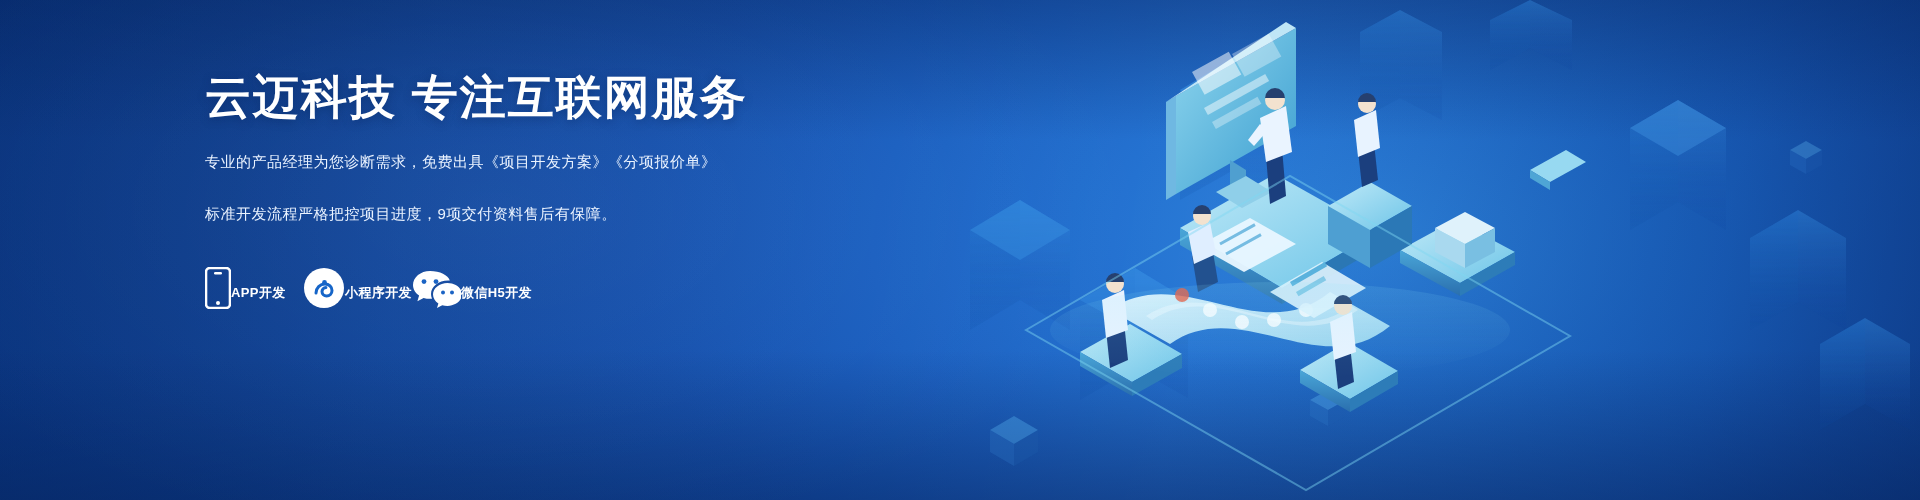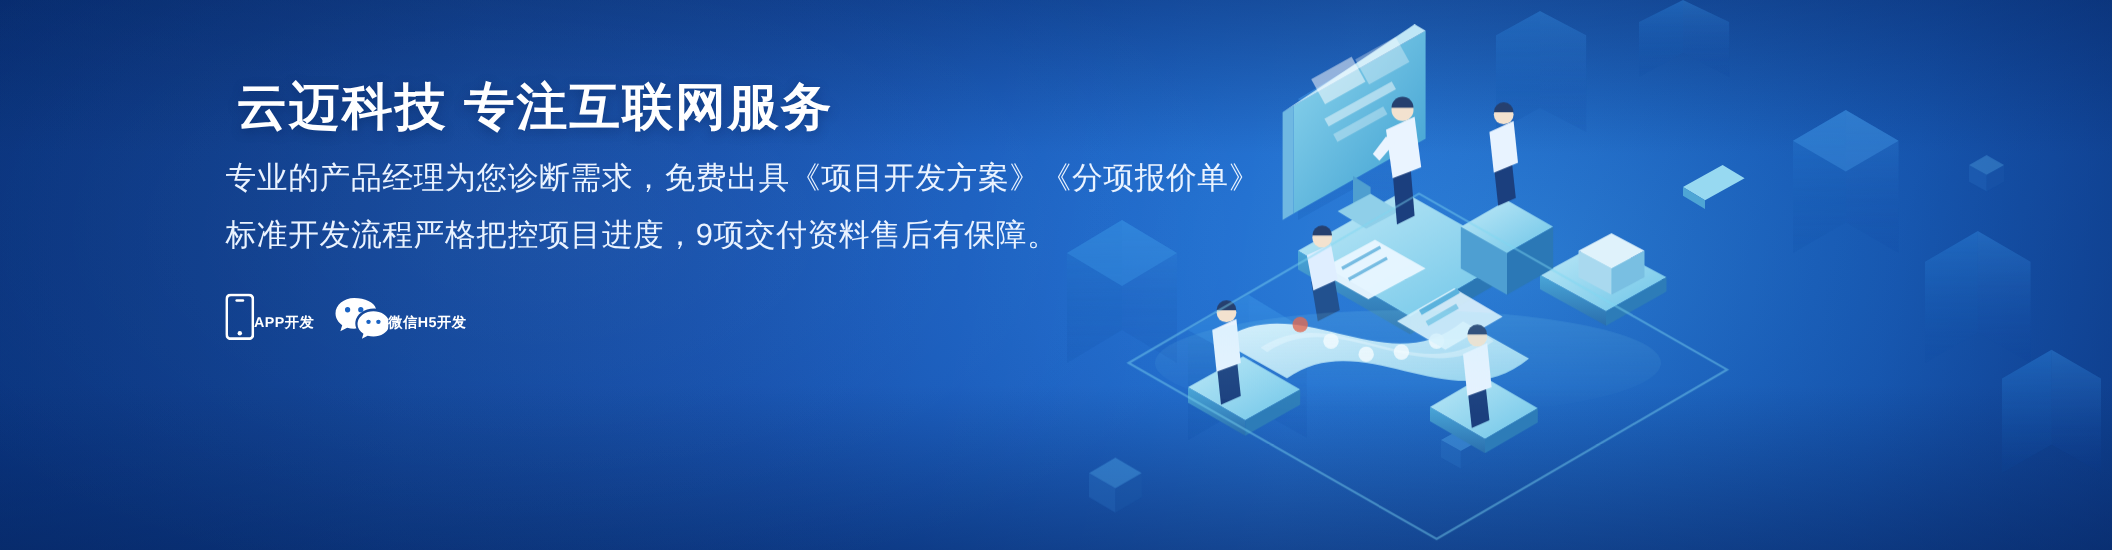--- a/index.html
+++ b/index.html
@@ -42,25 +42,25 @@
     width: 720px;
     z-index: 6;
   }
   .headline {
     font-size: 46px;
     line-height: 1.1;
     font-weight: bold;
     color: #ffffff;
     letter-spacing: 2px;
     white-space: nowrap;
-    margin: 0 0 22px 10px;
+    margin: 0 0 22px 0;
     text-shadow: 0 2px 10px rgba(3,28,78,0.35);
   }
   .sub {
-    font-size: 28px;
+    font-size: 15px;
     line-height: 34px;
     color: #eaf3ff;
     letter-spacing: 0.5px;
     white-space: nowrap;
     margin: 0;
   }
   .sub-2 { margin-top: 18px; }
 
   
   .services {
@@ -333,20 +333,30 @@
         <span class="glyph">
           <svg width="26" height="42" viewBox="0 0 26 42">
             <rect x="1" y="1" width="24" height="40" rx="4" ry="4" fill="none" stroke="#ffffff" stroke-width="2.6"></rect>
             <rect x="9" y="5" width="8" height="2.4" rx="1.2" fill="#ffffff"></rect>
             <circle cx="13" cy="36" r="2" fill="#ffffff"></circle>
           </svg>
         </span>
         <span class="caption">APP开发</span>
       </div>
 
+      <div class="service">
+        <span class="glyph">
+          <svg width="42" height="42" viewBox="0 0 42 42">
+            <circle cx="21" cy="21" r="20" fill="#ffffff"></circle>
+            <path d="M13 26 c0 -5 4 -9 9 -9 c4 0 7 3 7 6.5 c0 3 -2.4 5.5 -5.4 5.5 c-2.6 0 -4.6 -2 -4.6 -4.5 c0 -2.2 1.7 -4 3.9 -4" fill="none" stroke="#1665c8" stroke-width="3" stroke-linecap="round"></path>
+            <circle cx="21.5" cy="15.5" r="2.4" fill="#1665c8"></circle>
+          </svg>
+        </span>
+        <span class="caption">小程序开发</span>
+      </div>
 
       <div class="service">
         <span class="glyph">
           <svg width="50" height="42" viewBox="0 0 50 42">
             <path d="M19 4 C9.6 4 2 10.3 2 18 c0 4.3 2.4 8.1 6.1 10.6 L6.4 34.2 l6.2 -3.3 c2 .6 4.1 .9 6.4 .9 c.7 0 1.4 0 2 -.1 C20.3 30 20 28.6 20 27 c0 -7.5 7.6 -13.5 17 -13.5 c.6 0 1.2 0 1.8 .1 C37.2 8.1 28.9 4 19 4 Z" fill="#ffffff"></path>
             <circle cx="13" cy="14.6" r="2.4" fill="#1a63c4"></circle>
             <circle cx="25" cy="14.6" r="2.4" fill="#1a63c4"></circle>
             <path d="M36.5 16 C28.5 16 22 21.2 22 27.6 c0 3.6 2.1 6.8 5.4 8.9 L26 41 l5.2 -2.7 c1.7 .4 3.4 .6 5.3 .6 C44.5 38.9 51 33.8 51 27.4 C51 21.1 44.5 16 36.5 16 Z" fill="#ffffff"></path>
             <circle cx="32" cy="25.6" r="2" fill="#1a63c4"></circle>
             <circle cx="41" cy="25.6" r="2" fill="#1a63c4"></circle>

